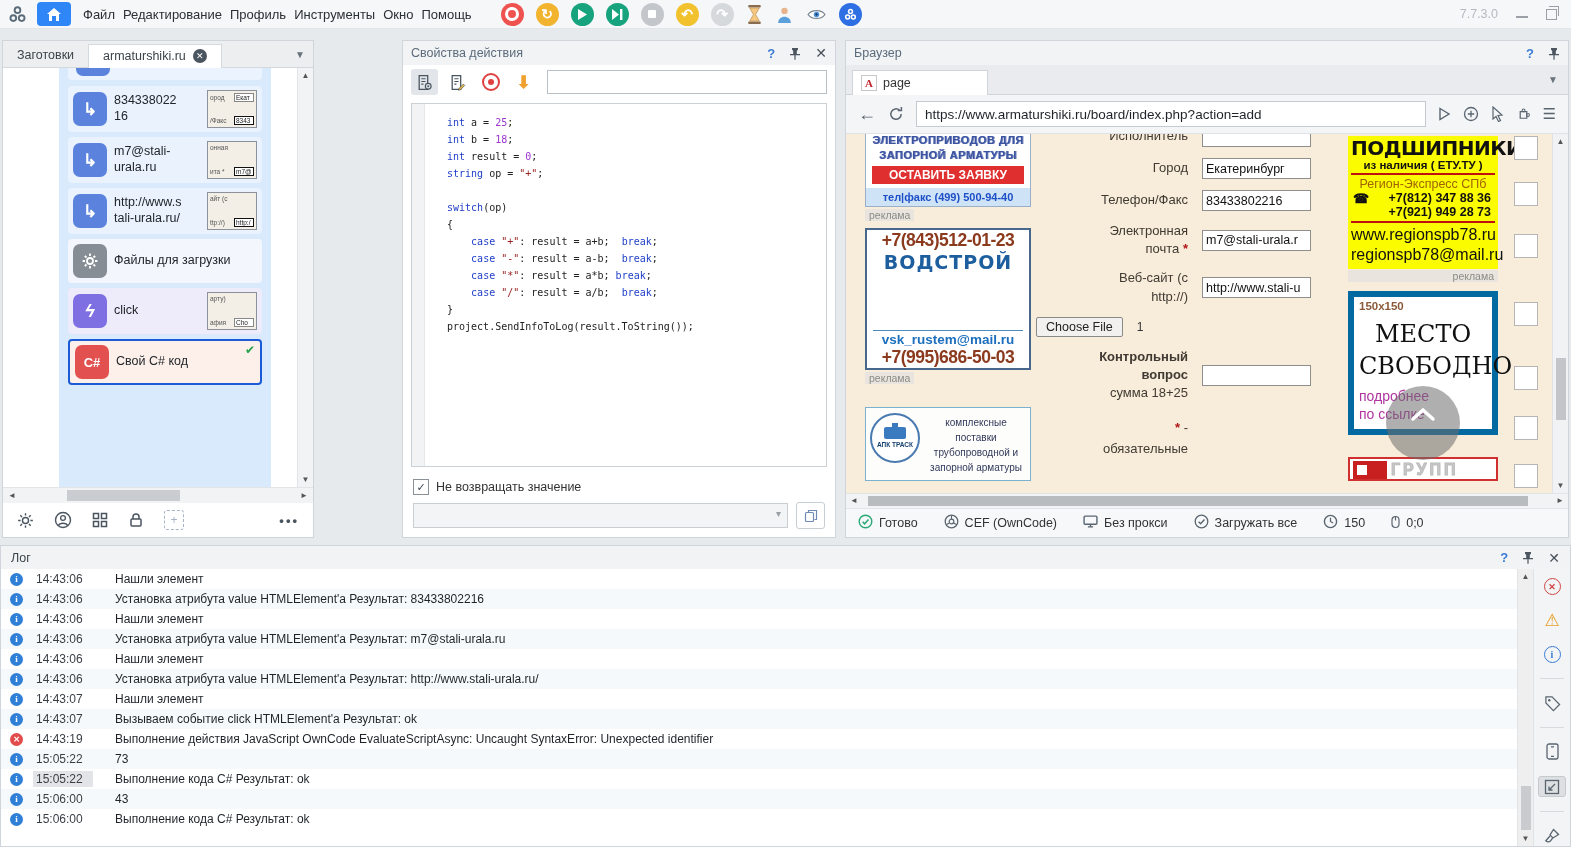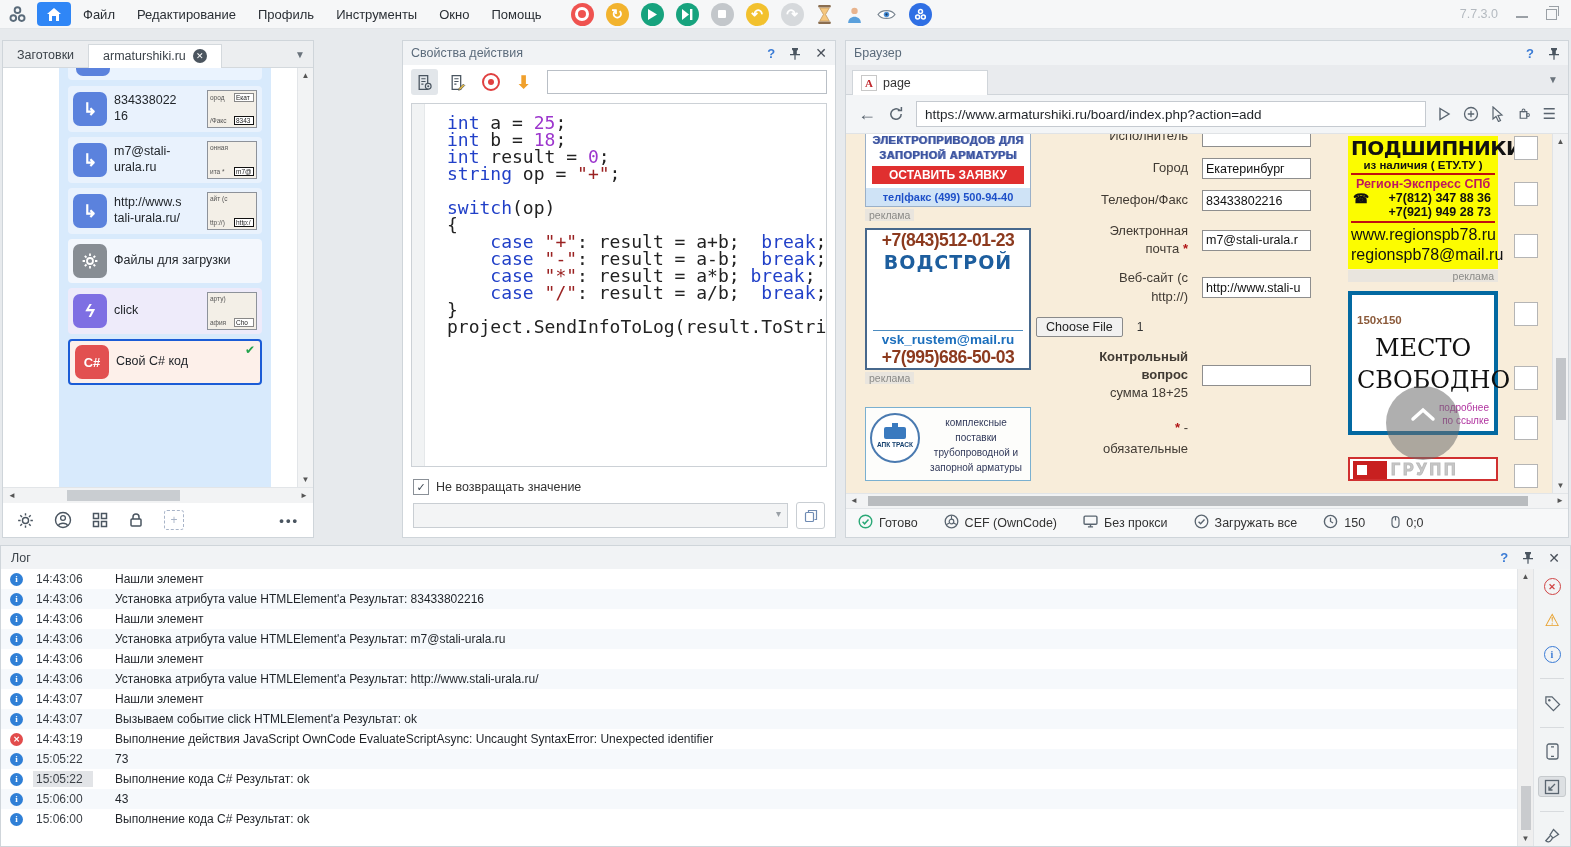--- a/index.html
+++ b/index.html
@@ -5,21 +5,21 @@
   html,body{margin:0;padding:0}
   body{width:1571px;height:847px;overflow:hidden;background:#e7eaed;
        font-family:"Liberation Sans",sans-serif;color:#222;font-size:13px;position:relative}
   .noselect{user-select:none}
   
   .titlebar{position:absolute;left:0;top:0;width:100%;height:28px;background:#f6f7f8;
             border-bottom:1px solid #e3e6e9;display:flex;align-items:center;gap:2px}
   .applogo{margin-left:8px;display:flex;align-items:center}
   .homebtn{width:34px;height:24px;background:#2f86f6;border-radius:4px;display:flex;align-items:center;
            justify-content:center;margin:0 10px 0 8px}
-  .menu-bar{display:flex;gap:22px;margin-right:22px}
+  .menu-bar{display:flex;gap:8px;margin-right:22px}
   .menu-item{font-size:13px;color:#2a2f35;cursor:default}
   .cbtn{width:23px;height:23px;border-radius:50%;display:flex;align-items:center;justify-content:center;
         color:#fff;font-weight:bold;margin:0 5px;font-size:11px;line-height:1}
   .cbtn svg{display:block}
   .b-record{background:#ef5350;position:relative}
   .b-record::after{content:"";width:8px;height:8px;border:3px solid #fff;border-radius:50%}
   .b-restart{background:#f2b32e;font-size:14px}
   .b-play{background:#17a37e}
   .b-step{background:#17a37e;font-size:9px;letter-spacing:0}
   .b-stop{background:#c3c7cb}
@@ -80,21 +80,21 @@
   #propsPanel{left:402px;top:40px;width:434px;height:498px}
   .ptoolbar{height:34px;display:flex;align-items:center;gap:6px;padding:0 8px;flex:0 0 auto}
   .pbtn{width:27px;height:26px;display:flex;align-items:center;justify-content:center;border-radius:3px}
   .pbtn.sel{background:#e2e6ea}
   .rec-out{width:14px;height:14px;border:2px solid #e04040;border-radius:50%;display:flex;align-items:center;justify-content:center}
   .rec-out::after{content:"";width:6px;height:6px;background:#e04040;border-radius:50%}
   .dn-arrow{color:#f0a02c;font-size:17px;font-weight:bold}
   .pt-input{flex:1;height:22px;border:1px solid #b9bfc6;background:#fff;margin-left:4px}
   .codewrap{flex:1;margin:4px 8px 6px;border:1px solid #ccd1d6;background:#fff;display:flex;overflow:hidden}
   .gutter{width:12px;background:#f1f3f4;border-right:1px solid #e5e8ea;flex:0 0 auto}
-  .code{flex:1;padding:10px 6px 6px 22px;font-family:"DejaVu Sans Mono",monospace;font-size:18px;line-height:17px;overflow:hidden}
+  .code{flex:1;padding:10px 6px 6px 22px;font-family:"DejaVu Sans Mono",monospace;font-size:10px;line-height:17px;overflow:hidden}
   .code-line{white-space:pre}
   .tok-kw{color:#2140c8}
   .tok-num{color:#9c35cd}
   .tok-str{color:#9a2121}
   .pfoot{flex:0 0 auto;padding:2px 10px 8px}
   .chkrow{display:flex;align-items:center;gap:7px;font-size:12.5px;color:#333;margin:4px 0 7px}
   .chk{width:14px;height:14px;border:1px solid #8a9097;background:#fff;display:flex;align-items:center;
        justify-content:center;font-size:11px;color:#3a4450}
   .putrow{display:flex;align-items:center;gap:6px;font-size:12.5px;color:#333;margin-bottom:7px}
   .varrow{display:flex;align-items:center;gap:8px}
@@ -146,29 +146,29 @@
           display:flex;align-items:center;padding:0 3px;white-space:nowrap;overflow:hidden;flex:0 0 auto}
   .fbtn{border:1px solid #8a8a8a;background:#f2f1f0;border-radius:2px;font-size:12.5px;color:#222;
         padding:2px 9px;white-space:nowrap}
   .fafter{font-size:12px;color:#333;margin-left:4px}
   .footnote{margin-top:16px;color:#403a33;font-size:13px;width:152px;text-align:right;line-height:1.6}
   .ads-right{position:absolute;left:502px;top:0;width:150px}
   .adyellow{background:#fcfc00;padding:2px 3px 4px;text-align:center;color:#111;margin-top:2px}
   .ay-title{font-weight:bold;font-size:20px;letter-spacing:-.5px;font-family:"DejaVu Sans",sans-serif;line-height:1}
   .ay-sub{font-weight:bold;font-size:11.5px;margin-top:1px}
   .redhr{height:2px;background:#c01010;margin:2px 0}
-  .ay-comp{color:#be185d;font-weight:bold;font-size:12.5px}
+  .ay-comp{color:#a16207;font-weight:normal;font-size:12.5px}
   .ay-ph{font-weight:bold;font-size:12.5px;text-align:right;padding-right:4px}
   .ay-ph .tel{float:left;font-size:13px;margin-left:2px}
   .ay-site{font-weight:normal;font-size:16px;line-height:1.25}
   .adtag-r{display:block;text-align:right;margin:1px 0 0}
-  .adwhite{background:#fff;border:4px solid #0369a1;margin-top:9px;height:144px;position:relative;padding:19px 5px;box-sizing:border-box}
+  .adwhite{background:#fff;border:6px solid #0369a1;margin-top:9px;height:144px;position:relative;padding:3px 5px;box-sizing:border-box}
   .aw-size{color:#8b5a3a;font-size:11.5px;font-weight:bold}
   .aw-main{font-family:"DejaVu Serif",serif;font-size:24px;color:#111;text-align:center;line-height:1.35;margin-top:6px}
-  .aw-link{color:#b0339f;font-size:10px;text-align:right;line-height:1.3;margin-top:4px}
+  .aw-link{color:#b0339f;font-size:14px;text-align:left;line-height:1.3;margin-top:4px}
   .scrolltop{position:absolute;left:50%;top:252px;transform:translateX(-50%);width:74px;height:74px;border-radius:50%;
              background:rgba(110,110,110,.55);display:flex;align-items:center;justify-content:center;z-index:3}
   .scrolltop svg{margin-top:-18px}
   .adpartial{border:2px solid #d03030;background:#fff;margin-top:22px;height:16px;overflow:hidden;display:flex;gap:4px;padding:2px 3px}
   .gr-logo{width:34px;height:18px;background:#c82020;position:relative;flex:0 0 auto}
   .gr-logo::after{content:"";position:absolute;left:4px;top:4px;width:10px;height:10px;background:#fff}
   .gr-txt{color:#c9c9c9;font-weight:bold;font-size:16px;letter-spacing:3px;-webkit-text-stroke:1px #bbb}
   .miniboxes{position:absolute;left:668px;top:0;width:26px}
   .mbox{width:22px;height:22px;background:#fff;border:1px solid #b5b5b5}
   .bvscroll{position:absolute;right:0;top:0;bottom:0;width:16px;background:#f1f2f3;border-left:1px solid #e0e3e6;

